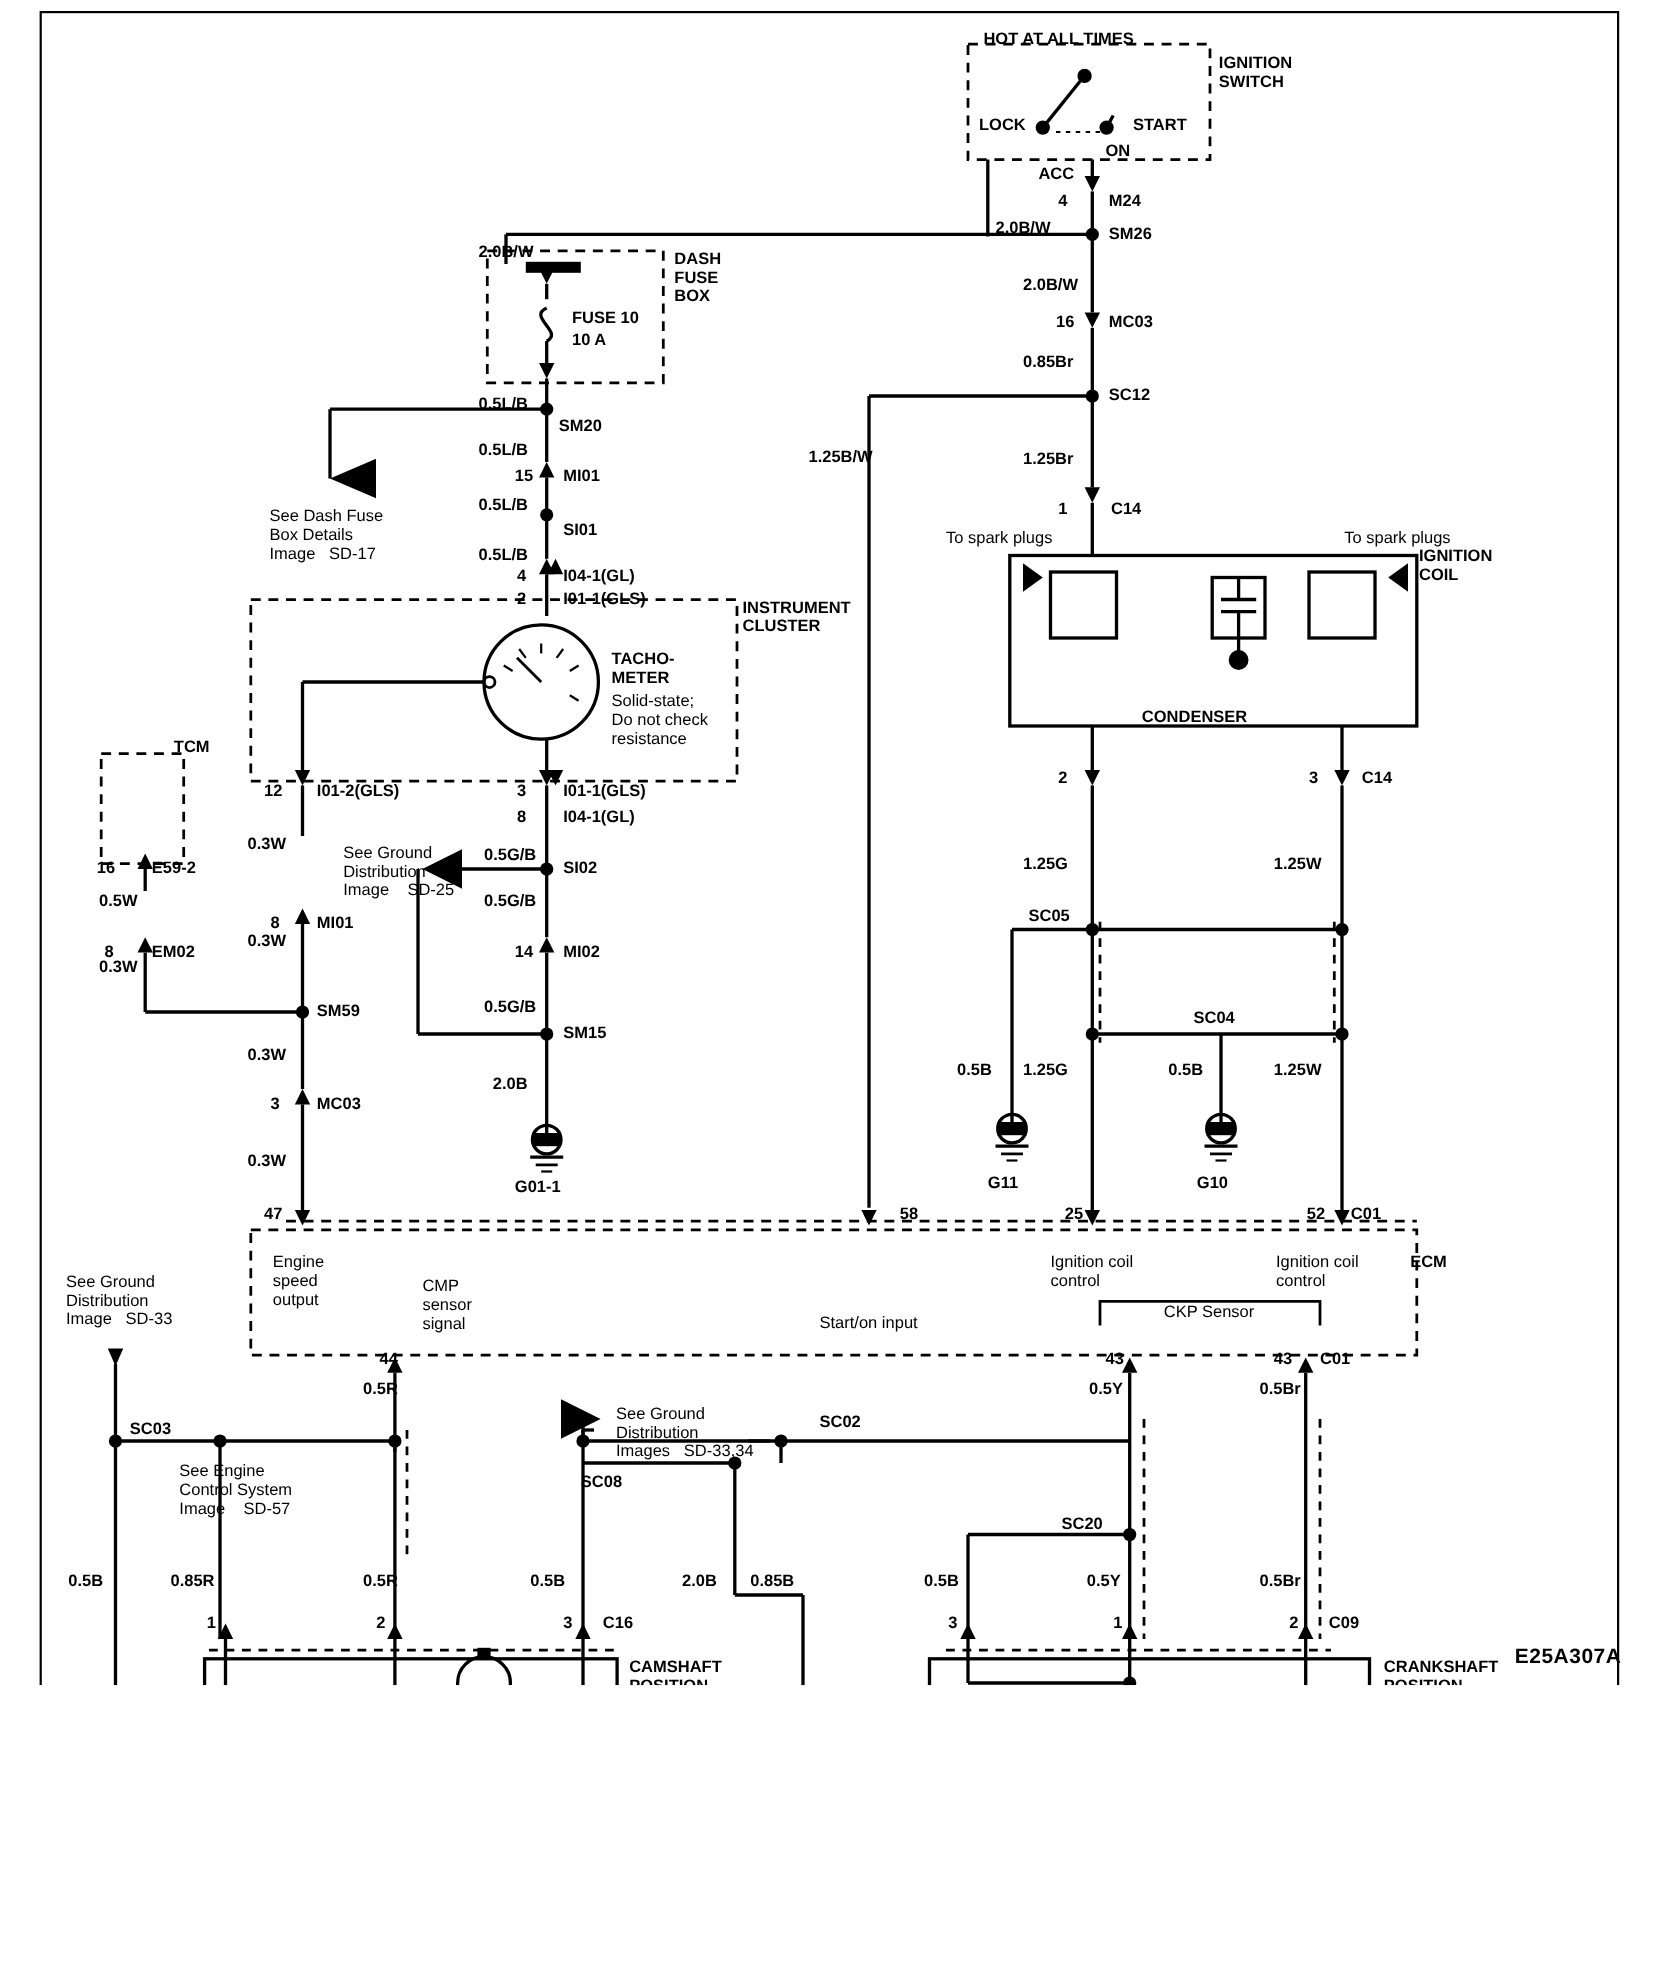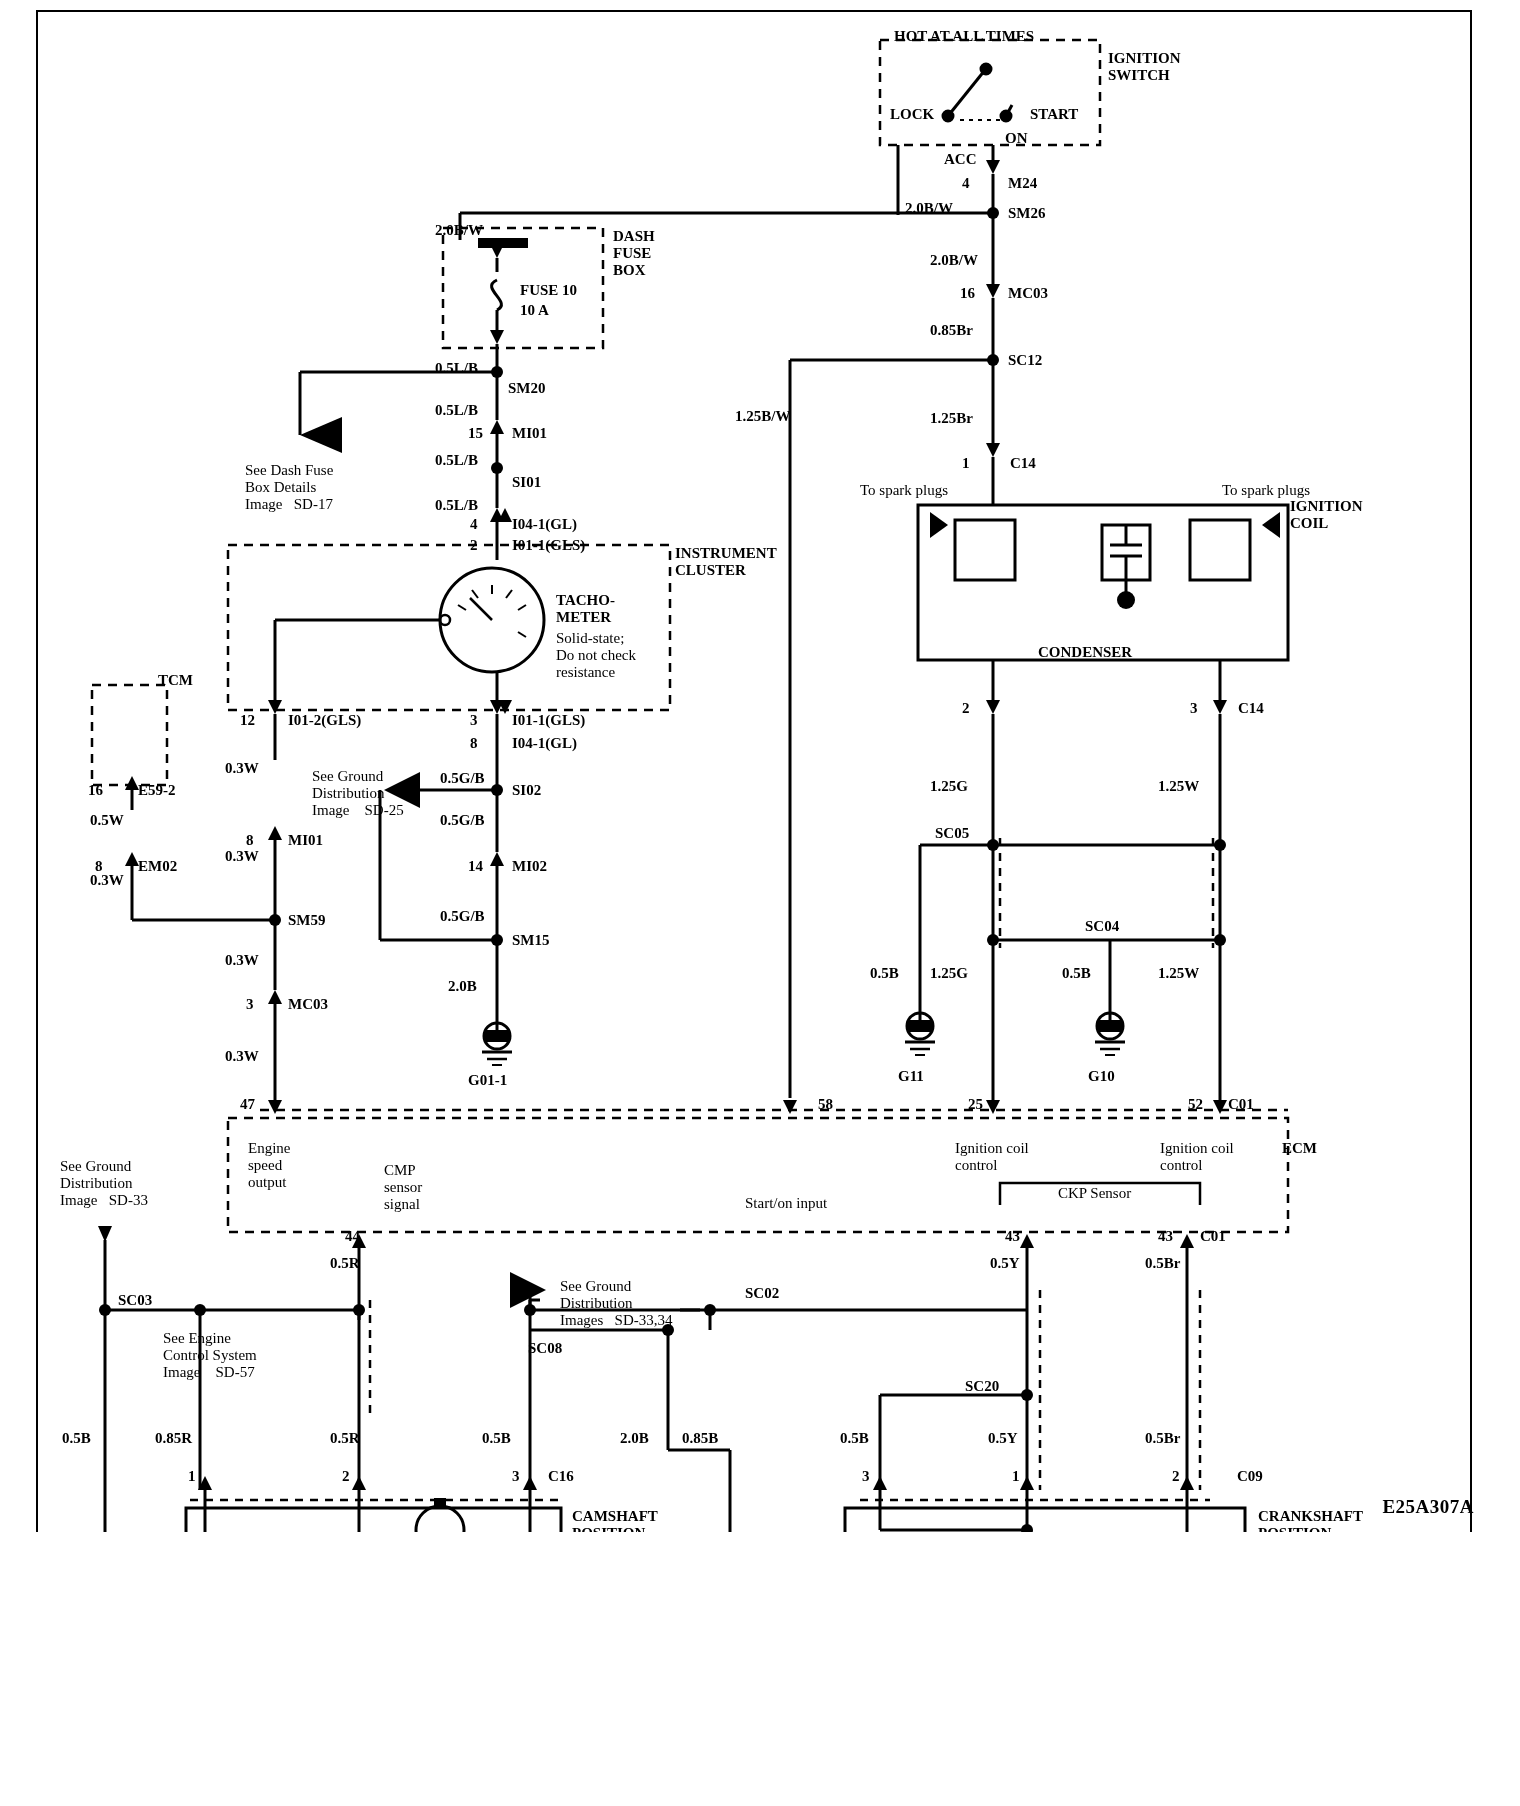--- a/index.html
+++ b/index.html
@@ -1,17 +1,17 @@
 <!DOCTYPE html>
 <html><head>
 <meta charset="utf-8">
 <style>
   html,body{margin:0;padding:0;background:#ffffff;}
   body{font-family:"Liberation Sans", sans-serif;}
-  #page{position:relative;width:1520px;height:1532px;background:#fff;overflow:hidden;font-family:Liberation Serif, serif;}
+  #page{position:relative;width:1520px;height:1532px;background:#fff;overflow:hidden;}
   #sheet{position:absolute;left:36px;top:10px;width:1436px;height:1760px;border:2px solid #000;box-sizing:border-box;}
   .lbl{position:absolute;font-size:15px;color:#000;line-height:1.12;white-space:pre;}
   .lbl.b{font-weight:bold;}
   .code{position:absolute;right:46px;bottom:14px;font-size:19px;font-weight:bold;letter-spacing:.5px;}
   svg{position:absolute;left:0;top:0;overflow:visible;}
 </style>
 </head>
 <body>
 
 <div id="page">
@@ -466,21 +466,21 @@
   <div class="lbl b" style="left:988px;top:1430px;">0.5Y</div>
   <div class="lbl b" style="left:1145px;top:1430px;">0.5Br</div>
 
   <div class="lbl b" style="left:188px;top:1468px;">1</div>
   <div class="lbl b" style="left:342px;top:1468px;">2</div>
   <div class="lbl b" style="left:512px;top:1468px;">3</div>
   <div class="lbl b" style="left:548px;top:1468px;">C16</div>
   <div class="lbl b" style="left:862px;top:1468px;">3</div>
   <div class="lbl b" style="left:1012px;top:1468px;">1</div>
   <div class="lbl b" style="left:1172px;top:1468px;">2</div>
-  <div class="lbl b" style="left:1208px;top:1468px;margin-left:29px;">C09</div>
+  <div class="lbl b" style="left:1208px;top:1468px;">C09</div>
 
   <div class="lbl b" style="left:572px;top:1508px;">CAMSHAFT
 POSITION
 SENSOR</div>
   <div class="lbl b" style="left:1258px;top:1508px;">CRANKSHAFT
 POSITION
 SENSOR</div>
   <div class="lbl b" style="left:426px;top:1580px;">TR</div>
 
   <div class="lbl b" style="left:88px;top:1670px;">G11</div>

